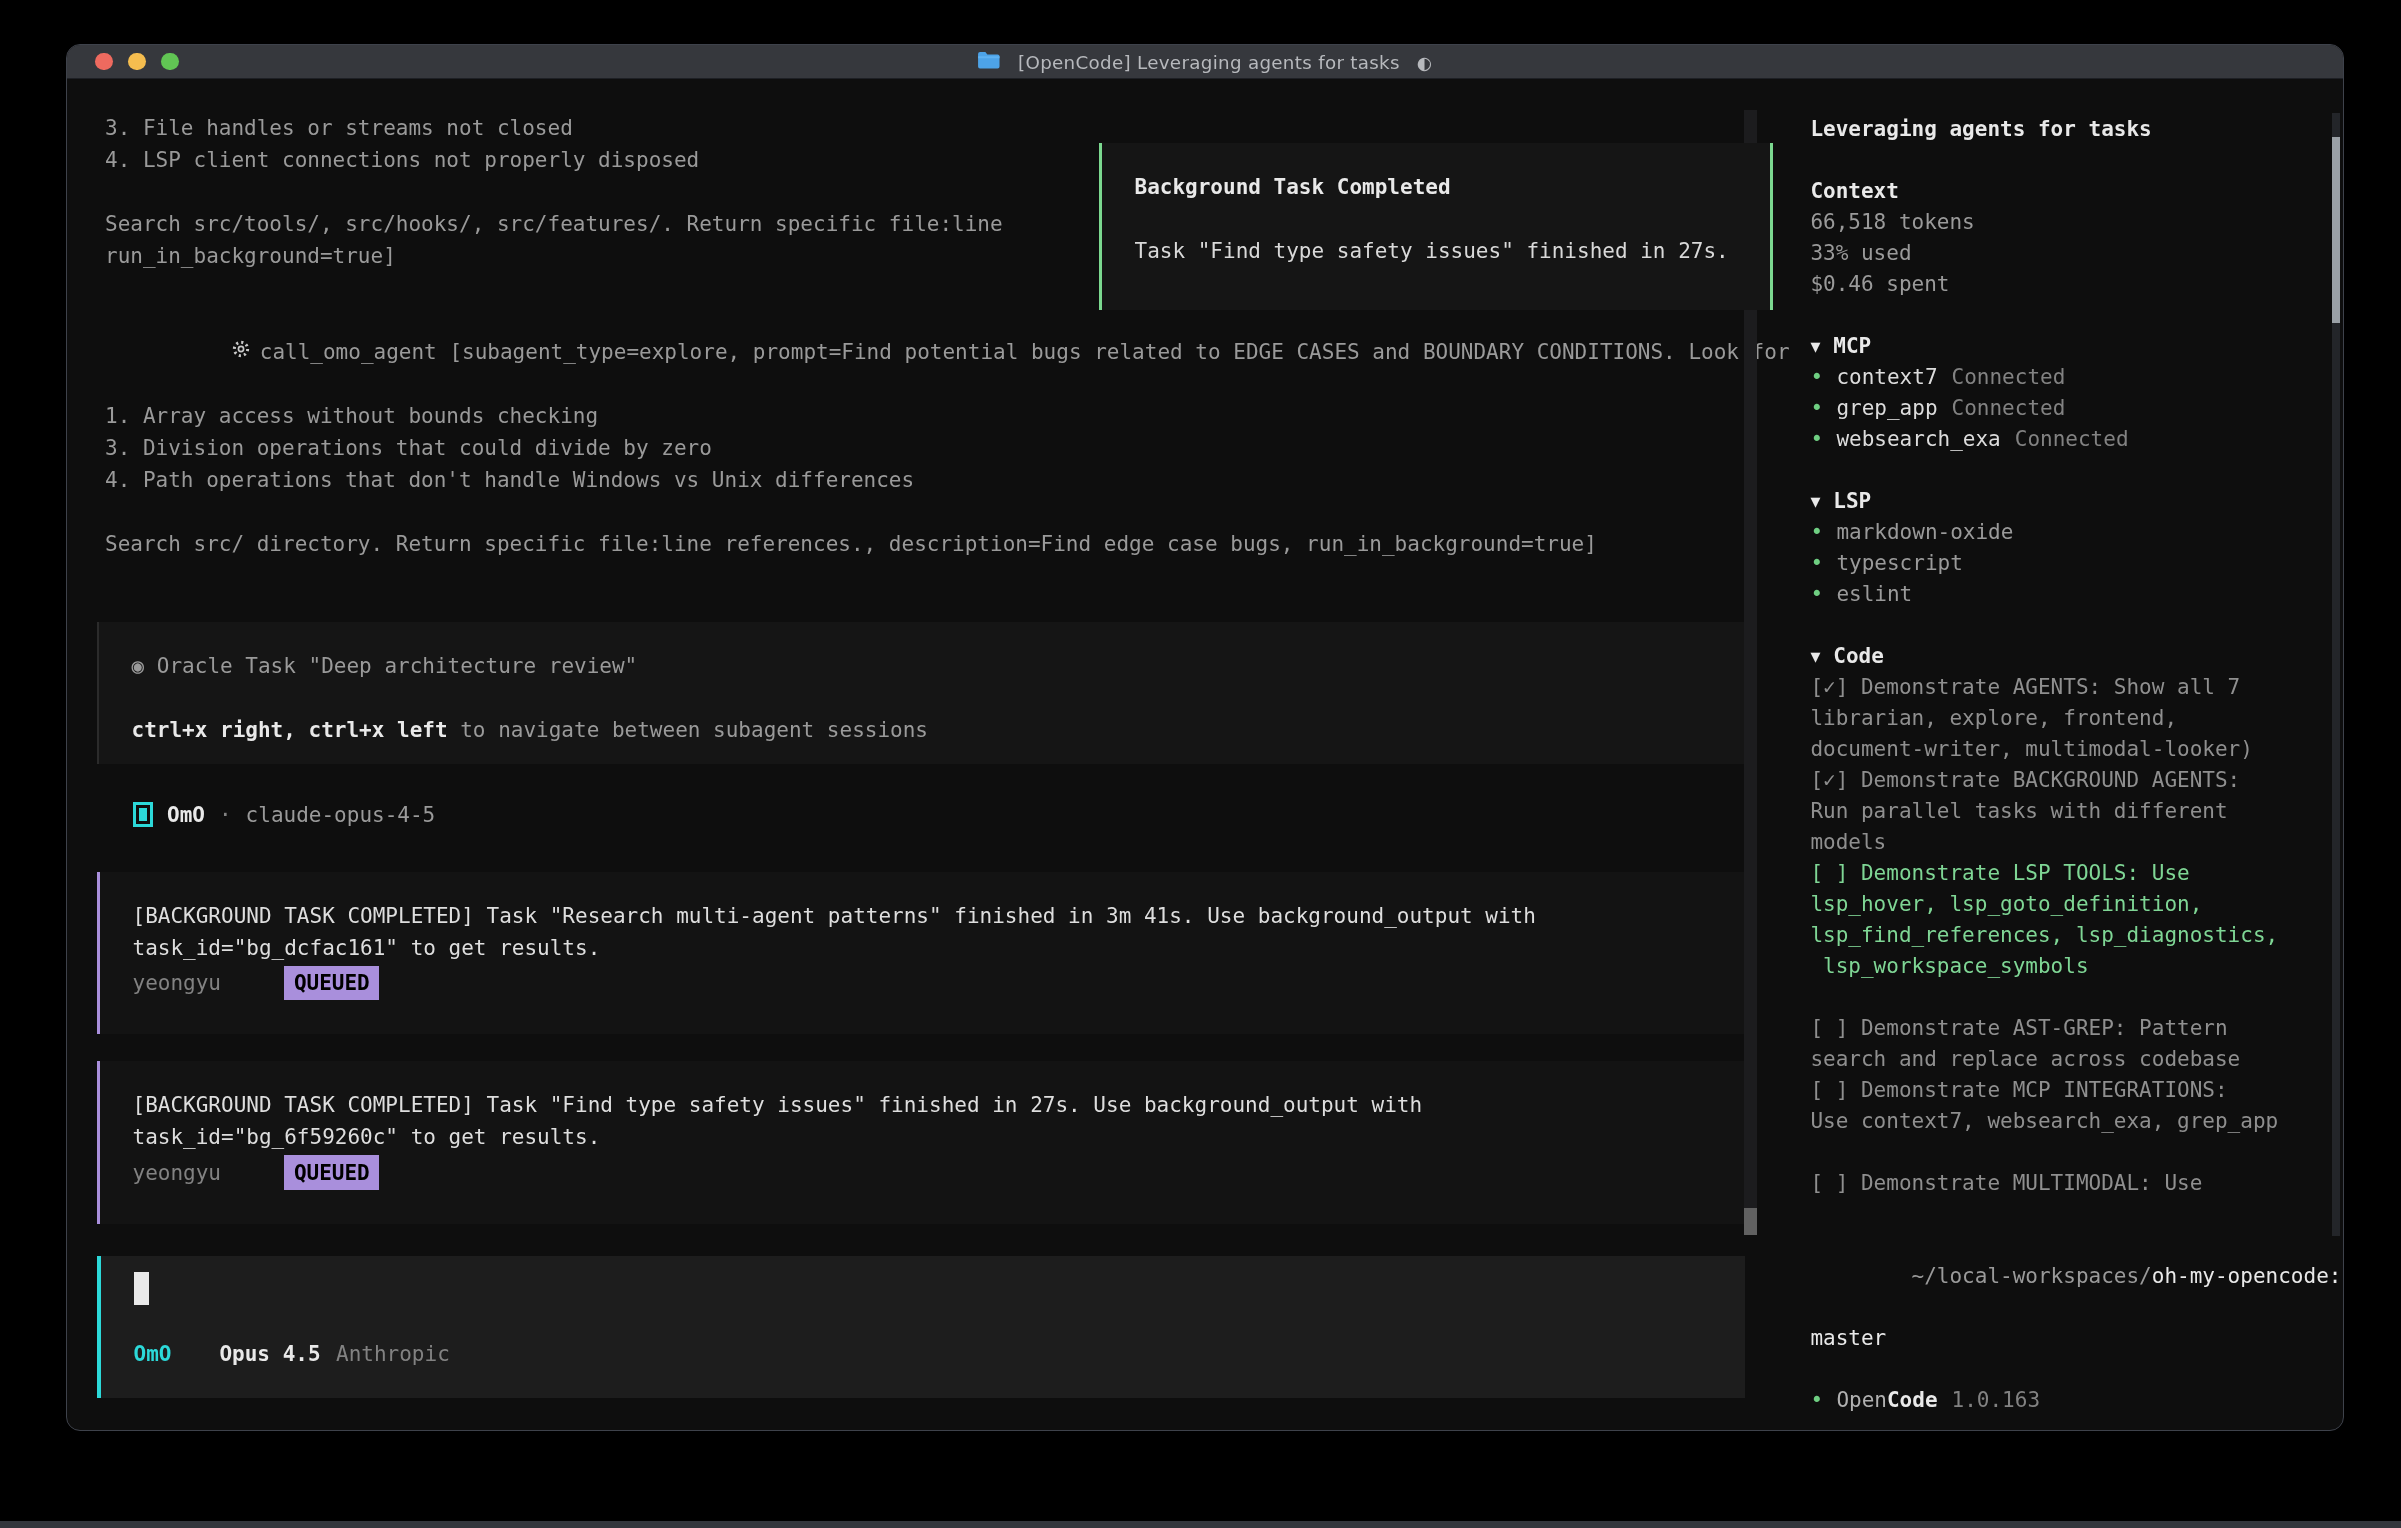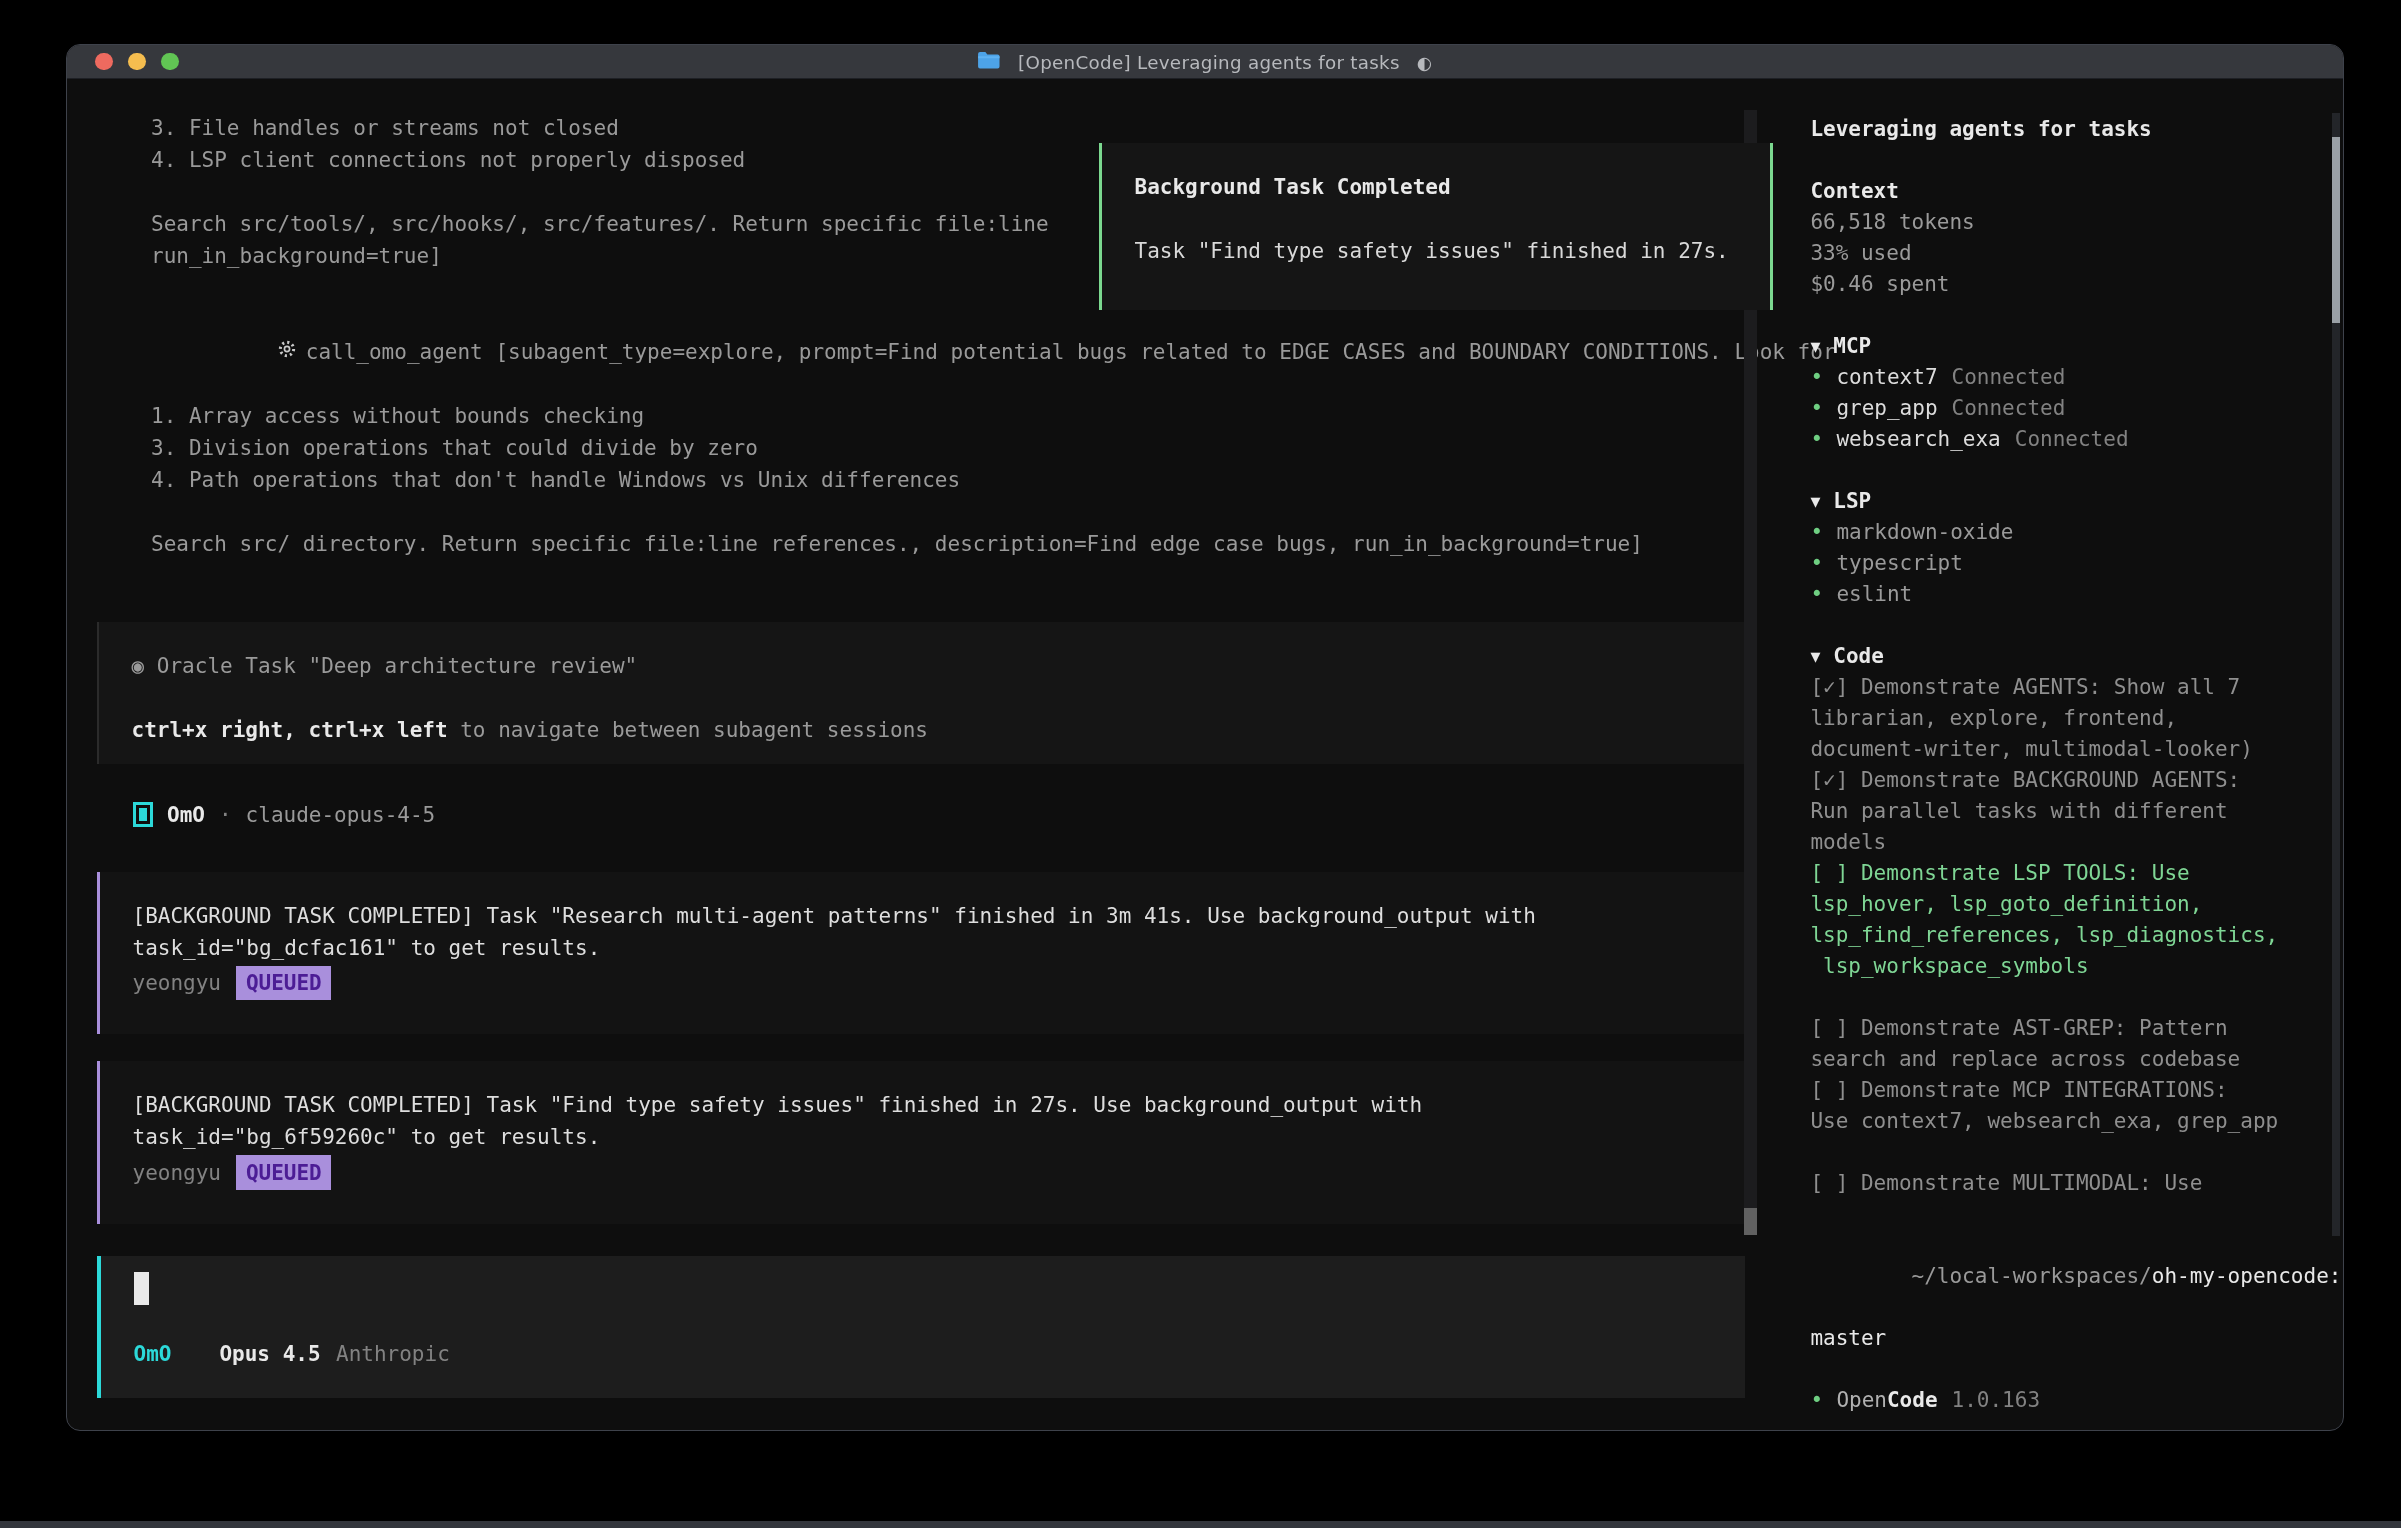--- a/index.html
+++ b/index.html
@@ -42,21 +42,21 @@
     display:flex;align-items:flex-end;gap:17px;
     font-family:"DejaVu Sans","Liberation Sans",sans-serif;
     font-weight:normal;font-size:18.3px;color:#b7b9bd;letter-spacing:0.3px;
   }
   .half-moon{font-size:17.7px;color:#b7b9bd;}
 
   .content{flex:1;display:flex;min-height:0;}
 
   
   .main{position:relative;width:1718px;flex:0 0 1718px;padding:33px 0 0 0;font-size:21px;line-height:32px;color:var(--text-gray);}
-  .line{padding-left:84px;white-space:pre;}
+  .line{padding-left:38px;white-space:pre;}
   .line.blank{height:32px;}
   .gear-line{display:flex;align-items:center;gap:8.3px;}
   .gear-line svg{flex:0 0 auto;}
 
   .notif{
     position:absolute;top:64px;right:12px;width:674px;height:167px;z-index:5;
     background:var(--box-bg);
     border-left:3px solid var(--accent-green);
     border-right:3px solid var(--accent-green);
     padding:28px 0 0 32.5px;
@@ -81,21 +81,21 @@
 
   .task-block{
     margin:41px 40px 0 30px;background:#131313;
     border-left:3.5px solid var(--accent-purple);
     padding:28px 23.6px 34px 32.5px;color:#dedede;
   }
   .task-block.second{margin-top:26.6px;}
   .task-block .trow{white-space:pre;}
   .meta-row{margin-top:2.4px;display:flex;align-items:center;gap:15.4px;}
   .meta-user{color:var(--text-dim);}
-  .badge{background:var(--accent-purple);color:#4c1d95;font-weight:bold;padding:1.2px 9.5px;}
+  .badge{background:var(--accent-purple);color:#000000;font-weight:bold;padding:1.2px 9.5px;margin-left:48px;}
 
   .input-box{
     margin:32.5px 40px 0 30px;height:142px;background:#1d1d1d;
     border-left:4.1px solid var(--accent-cyan);
     padding:15.4px 0 0 32.5px;
   }
   .cursor{display:block;width:15.4px;height:33px;background:#e9e9e9;}
   .model-row{margin-top:33px;display:flex;gap:0;}
   .model-agent{color:var(--accent-cyan);font-weight:bold;}
   .model-name{color:var(--text-bright);font-weight:bold;margin-left:48px;}

